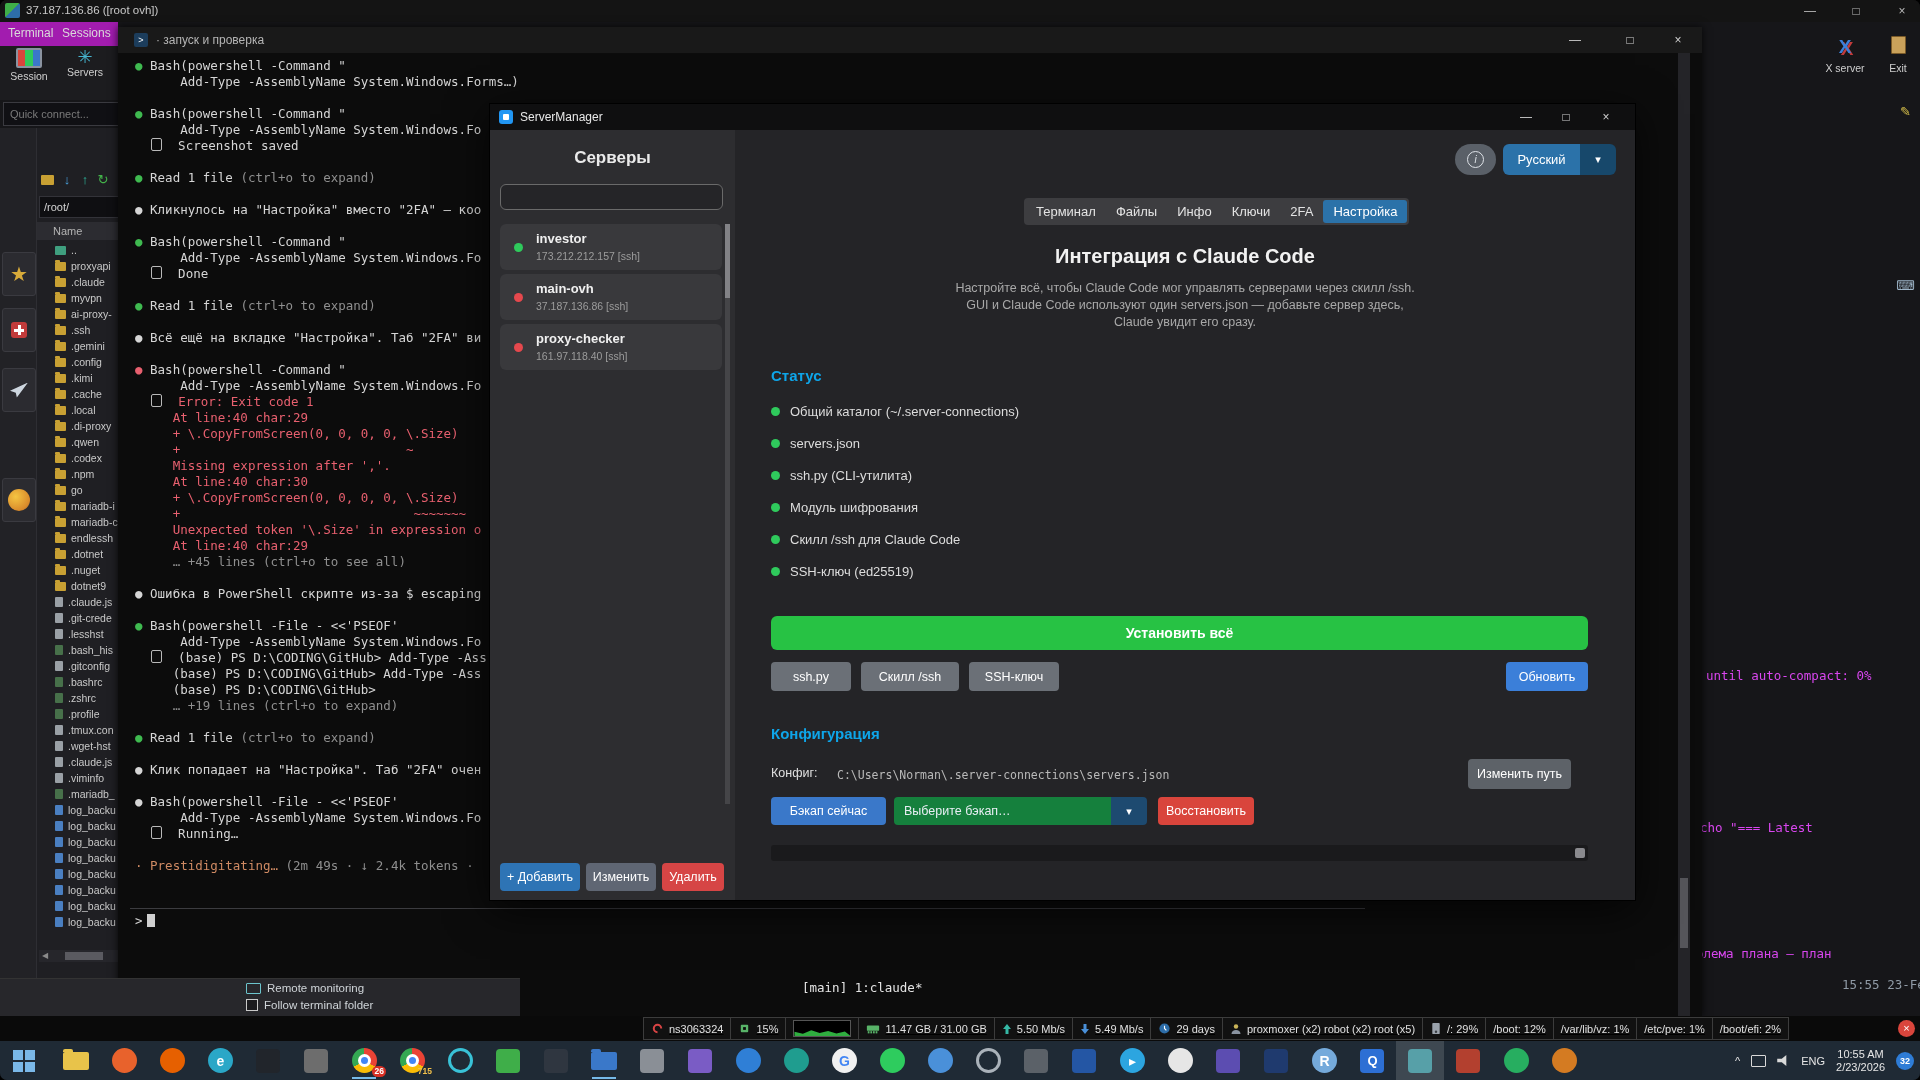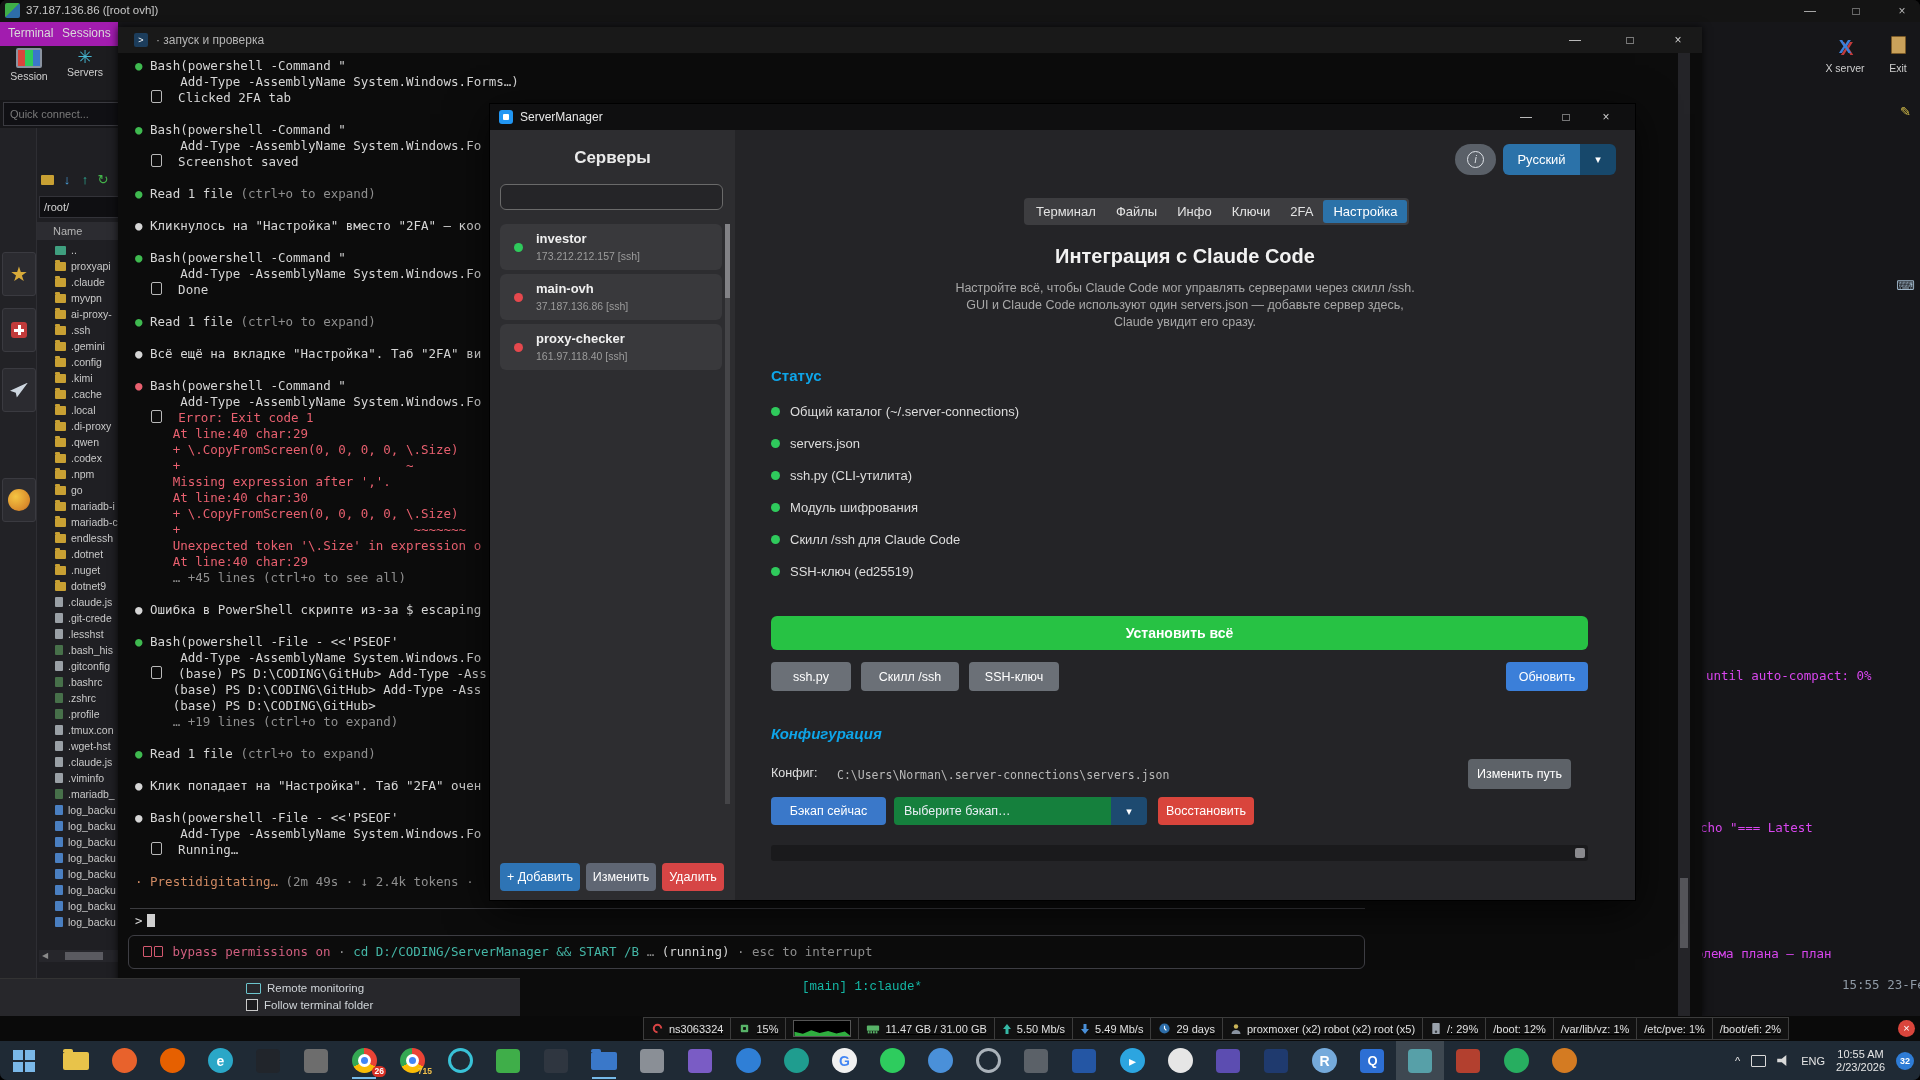--- a/index.html
+++ b/index.html
@@ -75,21 +75,21 @@
   .p{color:#d15f7f}.c{color:#45b8a8}
   .tofu{display:inline-block;width:9px;height:11px;border:1px solid #b9b9b9;border-radius:2px;
     margin:0 1px;vertical-align:-1px;}
   .tr{display:inline-block;width:7px;height:9px;border:1px solid #d4586f;border-radius:1px;
     margin-right:2px;vertical-align:-1px;}
   #term-sep{left:12px;top:881px;width:1235px;height:1px;background:#3c3c40;}
   #term-prompt{left:17px;top:886px;color:#d6d6d6;font-size:12.5px;}
   #term-cursor{display:inline-block;width:8px;height:13px;background:#cfcfcf;vertical-align:-2px;margin-left:4px;}
   #cc-statusbox{left:10px;top:908px;width:1237px;height:34px;border:1px solid #3e3e44;border-radius:6px;box-sizing:border-box;}
   #cc-status-line{position:absolute;left:14px;top:8px;font-size:12.5px;white-space:pre;}
-  #term-tmux{left:684px;top:953px;color:#14b8a6;font-size:12.5px;font-family:Liberation Mono, monospace;}
+  #term-tmux{left:684px;top:953px;color:#e5e5e5;font-size:12.5px;}
   #term-vscroll{left:1560px;top:26px;width:12px;height:963px;background:#242428;}
   #term-vthumb{left:2px;top:825px;width:8px;height:70px;background:#55555a;position:absolute;}
   
   #sm{left:490px;top:104px;width:1145px;height:796px;background:#242427;
       box-shadow:0 0 0 1px #000,0 10px 40px rgba(0,0,0,.7);}
   #sm-titlebar{left:0;top:0;width:100%;height:26px;background:#0f0f10;}
   #sm-appicon{left:9px;top:6px;width:14px;height:14px;background:#2196f3;border-radius:3px;}
   #sm-appicon::before{content:"";position:absolute;left:4px;top:4px;width:6px;height:6px;background:#fff;border-radius:1px;}
   #sm-title{left:30px;top:6px;color:#e8e8e8;font-size:12px;}
   .sm-winbtn{top:0;width:38px;height:26px;color:#cfcfcf;font-size:12px;text-align:center;line-height:26px;}
@@ -421,21 +421,20 @@
     <div class="abs" id="term-tabbar">
       <div class="abs" id="term-tabicon">&gt;</div>
       <div class="abs" id="term-tabtitle">· запуск и проверка</div>
       <div class="abs term-winbtn" style="left:1437px;">—</div>
       <div class="abs term-winbtn" style="left:1492px;">□</div>
       <div class="abs term-winbtn" style="left:1540px;">×</div>
     </div>
     <div class="abs mono" id="term-lines">
         <div class="tl"><span class="g">● </span><span class="w">Bash(powershell -Command "</span></div>
         <div class="tl"><span class="w">      Add-Type -AssemblyName System.Windows.Forms…)</span></div>
-        <div class="tl"><span class="w">  </span><span class="tofu"></span><span class="w">  Clicked 2FA tab</span></div>
         <div class="tl"></div>
         <div class="tl"><span class="g">● </span><span class="w">Bash(powershell -Command "</span></div>
         <div class="tl"><span class="w">      Add-Type -AssemblyName System.Windows.Fo</span></div>
         <div class="tl"><span class="w">  </span><span class="tofu"></span><span class="w">  Screenshot saved</span></div>
         <div class="tl"></div>
         <div class="tl"><span class="g">● </span><span class="w">Read 1 file </span><span class="y">(ctrl+o to expand)</span></div>
         <div class="tl"></div>
         <div class="tl"><span class="w">● </span><span class="w">Кликнулось на "Настройка" вместо "2FA" — коо</span></div>
         <div class="tl"></div>
         <div class="tl"><span class="g">● </span><span class="w">Bash(powershell -Command "</span></div>
@@ -474,23 +473,20 @@
         <div class="tl"><span class="w">● </span><span class="w">Клик попадает на "Настройка". Таб "2FA" очен</span></div>
         <div class="tl"></div>
         <div class="tl"><span class="w">● </span><span class="w">Bash(powershell -File - &lt;&lt;'PSEOF'</span></div>
         <div class="tl"><span class="w">      Add-Type -AssemblyName System.Windows.Fo</span></div>
         <div class="tl"><span class="w">  </span><span class="tofu"></span><span class="w">  Running…</span></div>
         <div class="tl"></div>
         <div class="tl"><span class="o">· </span><span class="o">Prestidigitating… </span><span class="y">(2m 49s · ↓ 2.4k tokens ·</span></div>
       </div>
     <div class="abs" id="term-sep"></div>
     <div class="abs mono" id="term-prompt"><span>&gt;</span><span id="term-cursor"></span></div>
-    <div class="abs" id="cc-statusbox">
-      <div class="mono" id="cc-status-line"><span class="tr"></span><span class="tr"></span><span class="p"> bypass permissions on</span><span class="y"> · </span><span class="c">cd D:/CODING/ServerManager &amp;&amp; START /B</span><span class="y"> … </span><span class="w">(running)</span><span class="y"> · esc to interrupt</span></div>
-    </div>
     <div class="abs mono" id="term-tmux">[main] 1:claude*</div>
     <div class="abs" id="term-vscroll">
       <span id="term-vthumb"></span>
     </div>
   </div>
 
   <div class="abs" id="mx-footer">
     <div class="abs" style="left:246px;top:3px;display:flex;align-items:center;gap:6px;">
       <span class="mon-ico"></span>
       <span class="foot-label">Remote monitoring</span>
@@ -583,21 +579,21 @@
           <div class="st-item">
             <span class="st-dot"></span>
             <span>SSH-ключ (ed25519)</span>
           </div>
         </div>
       <div class="btn" id="sm-install">Установить всё</div>
       <div class="btn" style="left:36px;top:532px;width:80px;height:29px;background:#6b7077;">ssh.py</div>
       <div class="btn" style="left:126px;top:532px;width:98px;height:29px;background:#6b7077;">Скилл /ssh</div>
       <div class="btn" style="left:234px;top:532px;width:90px;height:29px;background:#6b7077;">SSH-ключ</div>
       <div class="btn" style="left:771px;top:532px;width:82px;height:29px;background:#3b7fd9;">Обновить</div>
-      <div class="abs sm-h2" style="left:36px;top:595px;font-style:italic;">Конфигурация</div>
+      <div class="abs sm-h2" style="left:36px;top:595px;">Конфигурация</div>
       <div class="abs" id="sm-cfglabel">Конфиг:</div>
       <div class="abs mono" id="sm-cfgpath">C:\Users\Norman\.server-connections\servers.json</div>
       <div class="btn" style="left:733px;top:629px;width:103px;height:30px;background:#5d6268;">Изменить путь</div>
       <div class="btn" style="left:36px;top:667px;width:115px;height:28px;background:#3a78c9;">Бэкап сейчас</div>
       <div class="abs" id="sm-dd">
         <span id="sm-dd-label">Выберите бэкап…</span>
         <span id="sm-dd-chev">▾</span>
       </div>
       <div class="btn" style="left:423px;top:667px;width:96px;height:28px;background:#d9453c;">Восстановить</div>
       <div class="abs" id="sm-logstrip">

